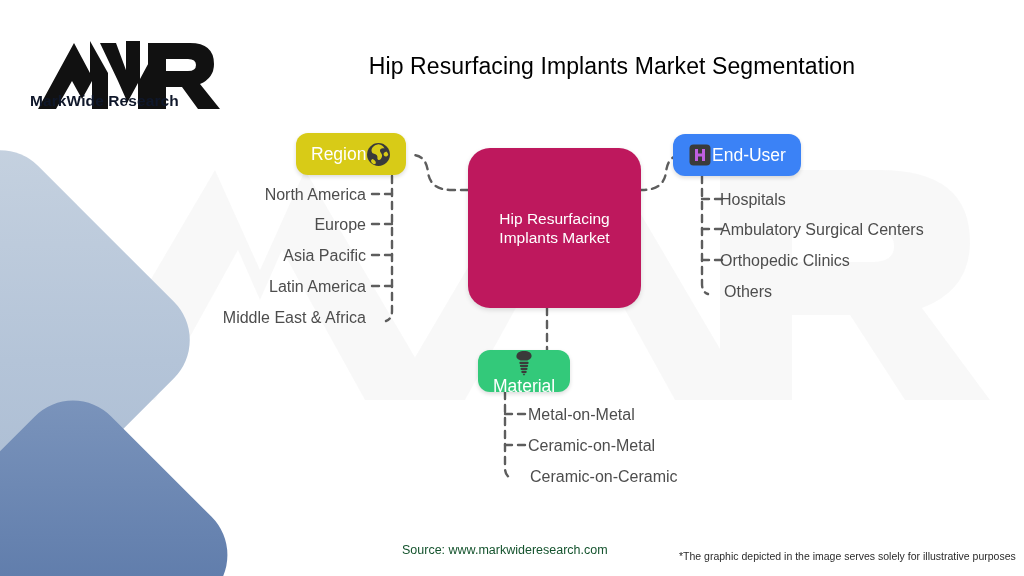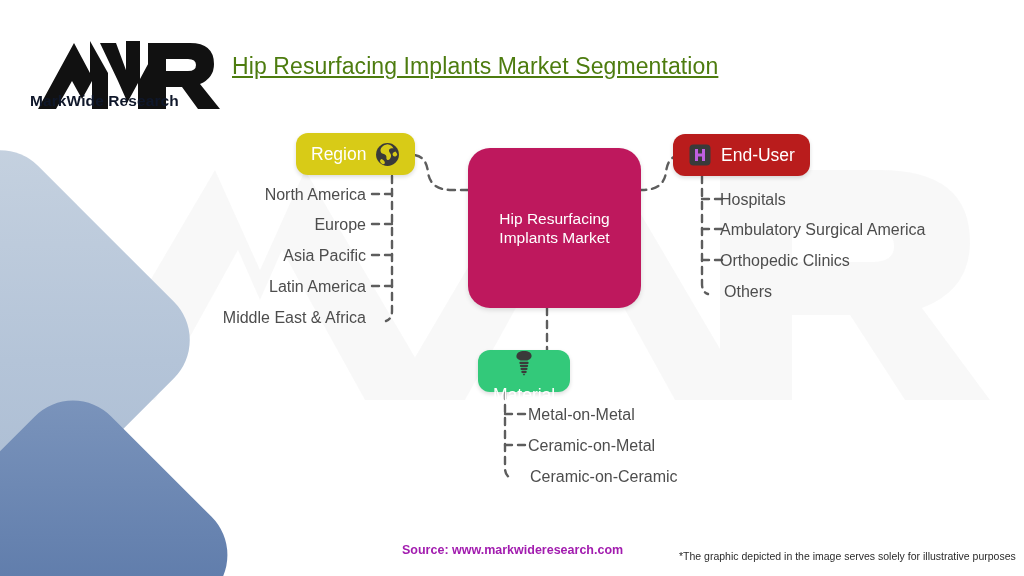--- a/index.html
+++ b/index.html
@@ -34,50 +34,50 @@
     position:absolute;left:30px;top:92px;width:200px;text-align:left;
     font-weight:bold;color:#0f172a;font-size:15.5px;letter-spacing:.1px;
   }
   .logo-tag{
     position:absolute;left:30px;top:110px;width:200px;text-align:center;
     font-weight:bold;color:#111;font-size:11px;letter-spacing:1.4px;
   }
 
   
   .title{
-    position:absolute;left:232px;top:53px;width:760px;
-    font-size:23px;color:#4d7c0f;font-weight:400;letter-spacing:.1px;text-decoration:underline;
+    position:absolute;left:232px;top:53px;width:760px;text-align:center;
+    font-size:23px;color:#000000;font-weight:400;letter-spacing:.1px;
   }
 
   
   #links{position:absolute;inset:0;}
 
   
   .center-node{
     position:absolute;left:468px;top:148px;width:173px;height:160px;
     background:#be185d;border-radius:22px;
     display:flex;align-items:center;justify-content:center;
     box-shadow:0 2px 5px rgba(0,0,0,.13);
   }
   .center-node span{
     color:#fff;font-size:15.5px;line-height:19px;text-align:center;
     font-weight:400;
   }
 
   
   .badge{
     position:absolute;height:42px;border-radius:12px;
-    display:flex;align-items:center;gap:9px;padding:0 15px;
+    display:flex;align-items:center;padding:0 15px;
     box-shadow:0 2px 4px rgba(0,0,0,.14);
   }
   .badge .b-label{color:#fff;font-size:17.5px;font-weight:400;white-space:nowrap;}
   .badge .b-icon{display:flex;align-items:center;justify-content:center;}
 
   #badge-region{left:296px;top:133px;background:#d8cb17;}
-  #badge-enduser{left:673px;top:134px;background:#b91c1c;}
+  #badge-enduser{left:673px;top:134px;background:#3b82f6;}
   #badge-material{left:478px;top:350px;background:#33c97a;flex-direction:column;}
 
   
   .leaf{
     position:absolute;font-size:16px;color:#4d4d4d;white-space:nowrap;
     line-height:18px;
   }
   .leaf.right-align{text-align:center;transform:translateX(-100%);}
 </style>
 </head>
@@ -177,24 +177,24 @@
     <span class="b-label">Material</span>
   </div>
 
   <div class="leaf right-align" style="left:366px;top:186px;">North America</div>
   <div class="leaf right-align" style="left:366px;top:216px;">Europe</div>
   <div class="leaf right-align" style="left:366px;top:247px;">Asia Pacific</div>
   <div class="leaf right-align" style="left:366px;top:278px;">Latin America</div>
   <div class="leaf right-align" style="left:366px;top:309px;">Middle East &amp; Africa</div>
 
   <div class="leaf" style="left:720px;top:191px;">Hospitals</div>
-  <div class="leaf" style="left:720px;top:221px;">Ambulatory Surgical America</div>
+  <div class="leaf" style="left:720px;top:221px;">Ambulatory Surgical Centers</div>
   <div class="leaf" style="left:720px;top:252px;">Orthopedic Clinics</div>
   <div class="leaf" style="left:724px;top:283px;">Others</div>
 
   <div class="leaf" style="left:528px;top:406px;">Metal-on-Metal</div>
   <div class="leaf" style="left:528px;top:437px;">Ceramic-on-Metal</div>
   <div class="leaf" style="left:530px;top:468px;">Ceramic-on-Ceramic</div>
 
-  <div style="position:absolute;left:402px;top:543px;font-size:12.5px;font-weight:bold;color:#a21caf;">Source: www.markwideresearch.com</div>
+  <div style="position:absolute;left:402px;top:543px;font-size:12.5px;font-weight:normal;color:#14532d;">Source: www.markwideresearch.com</div>
   <div style="position:absolute;left:679px;top:550px;font-size:10.5px;color:#2b2b2b;">*The graphic depicted in the image serves solely for illustrative purposes</div>
 
 </div>
 
 </body></html>

